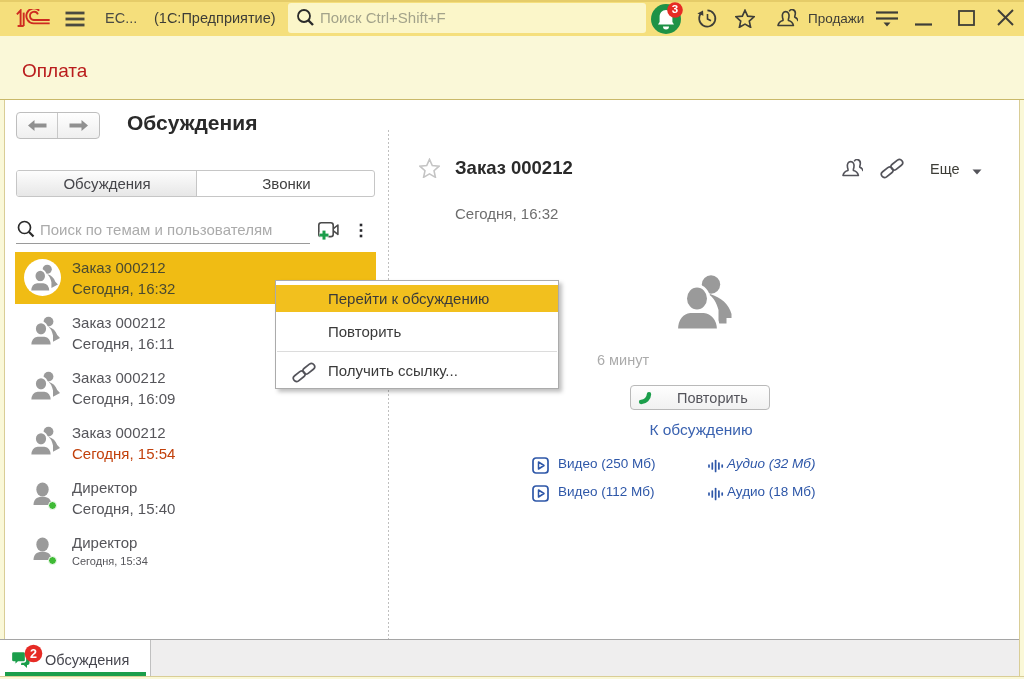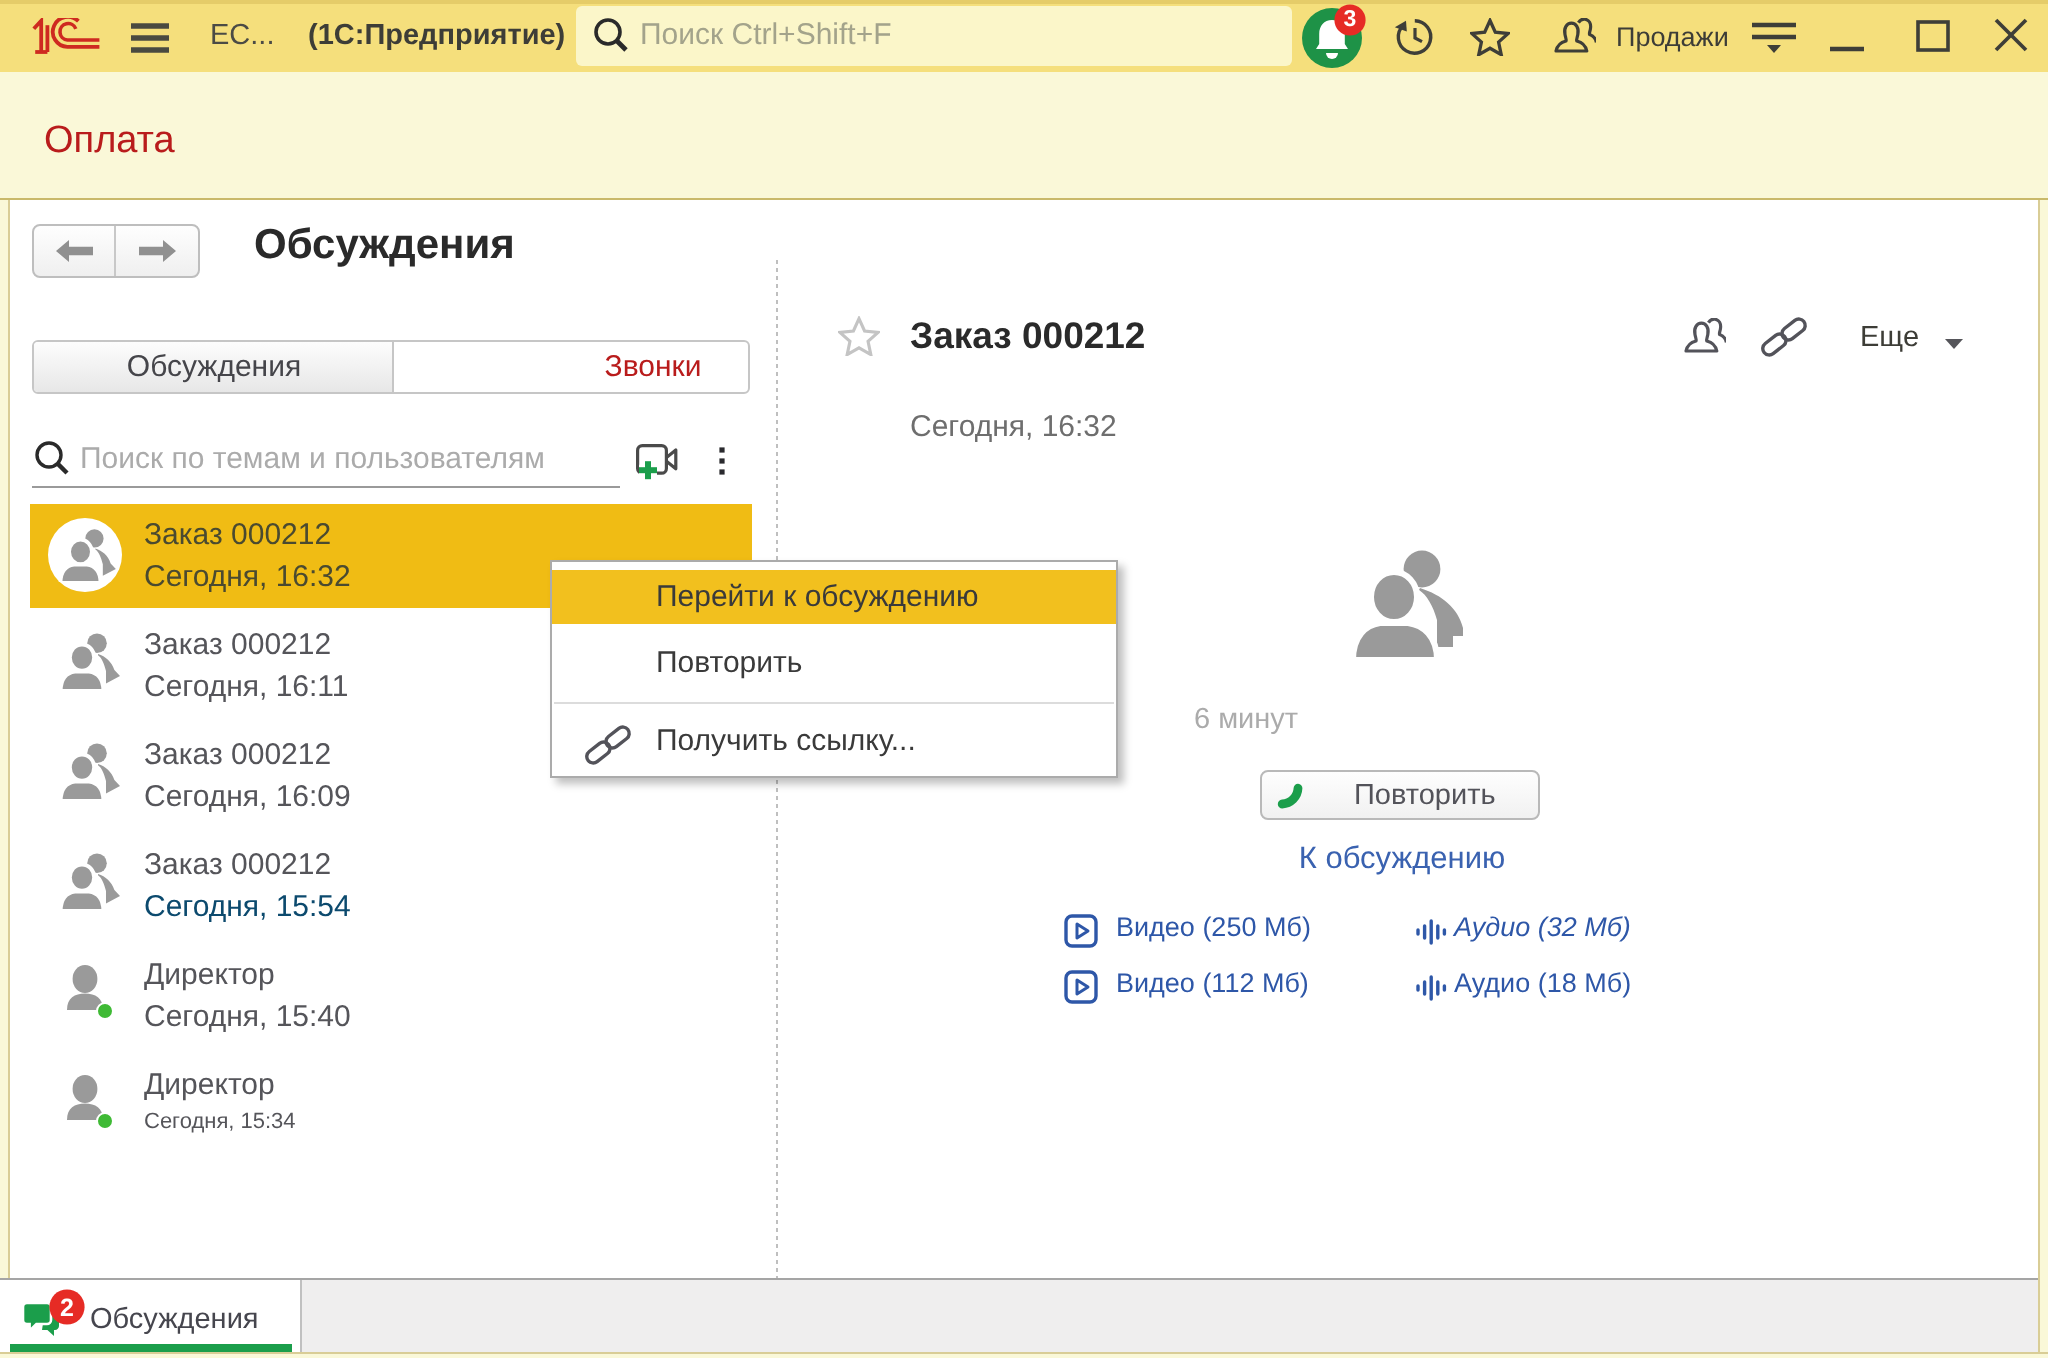--- a/index.html
+++ b/index.html
@@ -24,21 +24,21 @@
 </svg>
 
 <svg class="abs" style="left:65px; top:11px;" width="20" height="16" viewBox="0 0 20 16">
   <g stroke="#4A4A40" stroke-width="2.8">
     <line x1="0.5" y1="2" x2="19.5" y2="2"></line>
     <line x1="0.5" y1="8" x2="19.5" y2="8"></line>
     <line x1="0.5" y1="14" x2="19.5" y2="14"></line>
   </g>
 </svg>
 <div class="abs" style="left:105px; top:10px; font-size:14.5px; color:#4B4B45;">ЕС...</div>
-<div class="abs" style="left:154px; top:10px; font-size:14.5px; color:#3D3D37;font-weight:bold;">(1С:Предприятие)</div>
+<div class="abs" style="left:154px; top:10px; font-size:14.5px; color:#3D3D37;">(1С:Предприятие)</div>
 
 <div class="abs" style="left:288px; top:3px; width:358px; height:30px; background:#FBF6C9; border-radius:3px;"></div>
 <svg class="abs" style="left:296px; top:8px;" width="19" height="19" viewBox="0 0 19 19">
   <circle cx="8" cy="8" r="6" fill="none" stroke="#2A2A2A" stroke-width="1.8"></circle>
   <line x1="12.5" y1="12.5" x2="17" y2="17" stroke="#2A2A2A" stroke-width="2.4"></line>
 </svg>
 <div class="abs" style="left:320px; top:9px; font-size:15px; color:#A3A38B;">Поиск Ctrl+Shift+F</div>
 
 <svg class="abs" style="left:650px; top:2px;" width="34" height="33" viewBox="0 0 34 33">
   <circle cx="16" cy="17" r="15" fill="#1E9247"></circle>
@@ -99,21 +99,21 @@
   <path d="M6.5 0 L6.5 3.4 L18.5 3.4 L18.5 7.6 L6.5 7.6 L6.5 11 L0 5.5 Z" fill="#909090"></path>
 </svg>
 <svg class="abs" style="left:69px; top:120px;" width="19" height="11" viewBox="0 0 19 11">
   <path d="M12.5 0 L12.5 3.4 L0.5 3.4 L0.5 7.6 L12.5 7.6 L12.5 11 L19 5.5 Z" fill="#909090"></path>
 </svg>
 <div class="abs" style="left:127px; top:111px; font-size:21px; font-weight:bold; color:#2A2A2A;">Обсуждения</div>
 
 <div class="abs" style="left:16px; top:170px; width:359px; height:27px; border:1px solid #C6C6C6; border-radius:3px; background:#fff;"></div>
 <div class="abs" style="left:17px; top:171px; width:180px; height:25px; background:linear-gradient(#FDFDFD,#E7E7E7); border-right:1px solid #C6C6C6; border-radius:2px 0 0 2px;"></div>
 <div class="abs" style="left:17px; top:175px; width:180px; text-align:center; font-size:15px; color:#45454A;">Обсуждения</div>
-<div class="abs" style="left:198px; top:175px; width:177px; text-align:center; font-size:15px; color:#b91c1c;margin-left:40px;">Звонки</div>
+<div class="abs" style="left:198px; top:175px; width:177px; text-align:center; font-size:15px; color:#404040;">Звонки</div>
 
 <svg class="abs" style="left:17px; top:220px;" width="18" height="18" viewBox="0 0 18 18">
   <circle cx="7.5" cy="7.5" r="6" fill="none" stroke="#2A2A2A" stroke-width="1.7"></circle>
   <line x1="11.8" y1="11.8" x2="16.5" y2="16.5" stroke="#2A2A2A" stroke-width="2.2"></line>
 </svg>
 <div class="abs" style="left:40px; top:221px; font-size:15px; color:#ABABAB;">Поиск по темам и пользователям</div>
 <div class="abs" style="left:16px; top:243px; width:294px; height:1px; background:#9A9A9A;"></div>
 
 <svg class="abs" style="left:318px; top:222px;" width="21" height="19" viewBox="0 0 21 19">
   <rect x="0.8" y="0.8" width="14.4" height="13.8" rx="2.4" fill="none" stroke="#4A4A4A" stroke-width="1.6"></rect>
@@ -161,21 +161,21 @@
     </svg>
     <div class="abs" style="left:72px; top:369px; font-size:15px; color:#55555A;">Заказ 000212</div>
     <div class="abs" style="left:72px; top:390px; font-size:15px; color:#55555A;">Сегодня, 16:09</div>
     <svg class="abs" style="left:29px; top:426px;" width="31" height="29" viewBox="0 0 31 29">
       <circle cx="19.5" cy="5.6" r="4.9" fill="#9A9A9A"></circle>
       <path d="M20 11 C23.8 12.2 26.8 14.8 28.2 19 L31 22 L24 25.7 L24 19.5 C23 15.8 22 13 20 11.6 Z" fill="#9A9A9A"></path>
       <ellipse cx="12" cy="12.8" rx="6.1" ry="6.6" fill="#9A9A9A" stroke="#fff" stroke-width="2"></ellipse>
       <path d="M1.3 29.5 C1.3 23 4.8 20.2 8.5 19.7 L15.5 19.7 C19.2 20.2 22.7 23 22.7 29.5 Z" fill="#9A9A9A" stroke="#fff" stroke-width="2"></path>
     </svg>
     <div class="abs" style="left:72px; top:424px; font-size:15px; color:#55555A;">Заказ 000212</div>
-    <div class="abs" style="left:72px; top:445px; font-size:15px; color:#0c4a6e;">Сегодня, 15:54</div>
+    <div class="abs" style="left:72px; top:445px; font-size:15px; color:#c2410c;">Сегодня, 15:54</div>
     <svg class="abs" style="left:31px; top:482px; width:23px;" width="23" height="24" viewBox="0 0 23 23">
       <g fill="#9A9A9A">
         <ellipse cx="11.5" cy="7" rx="6.2" ry="7"></ellipse>
         <path d="M2.5 22.5 C2.5 16.5 6.3 14.3 11.5 14.3 C16.7 14.3 20.5 16.5 20.5 22.5 Z"></path>
       </g>
     </svg>
     <div class="abs" style="left:48px; top:501px; width:9px; height:9px; border-radius:50%; background:#3FBA35; border:1px solid #fff;"></div>
     <div class="abs" style="left:72px; top:479px; font-size:15px; color:#55555A;">Директор</div>
     <div class="abs" style="left:72px; top:500px; font-size:15px; color:#55555A;">Сегодня, 15:40</div>
     <svg class="abs" style="left:31px; top:537px; width:23px;" width="23" height="24" viewBox="0 0 23 23">

